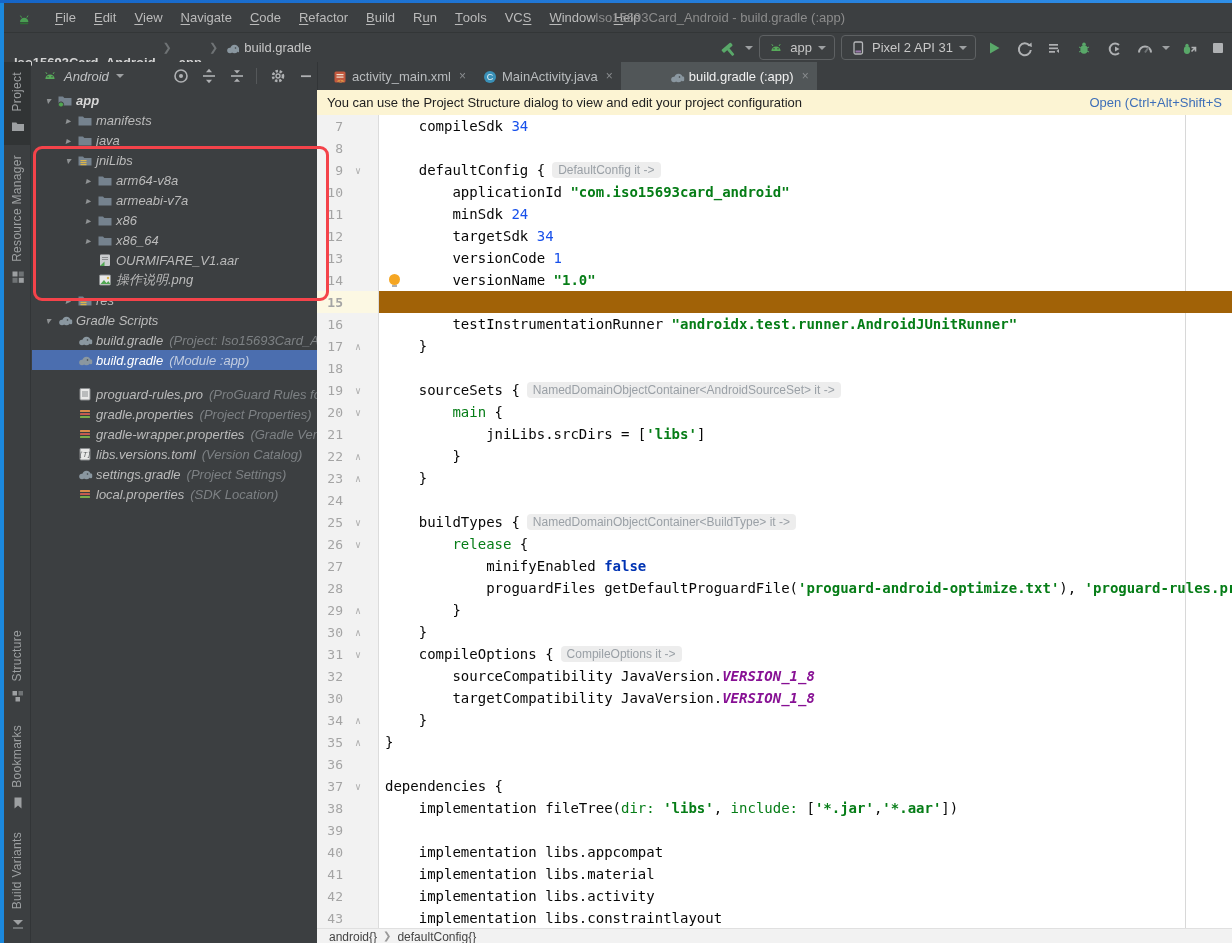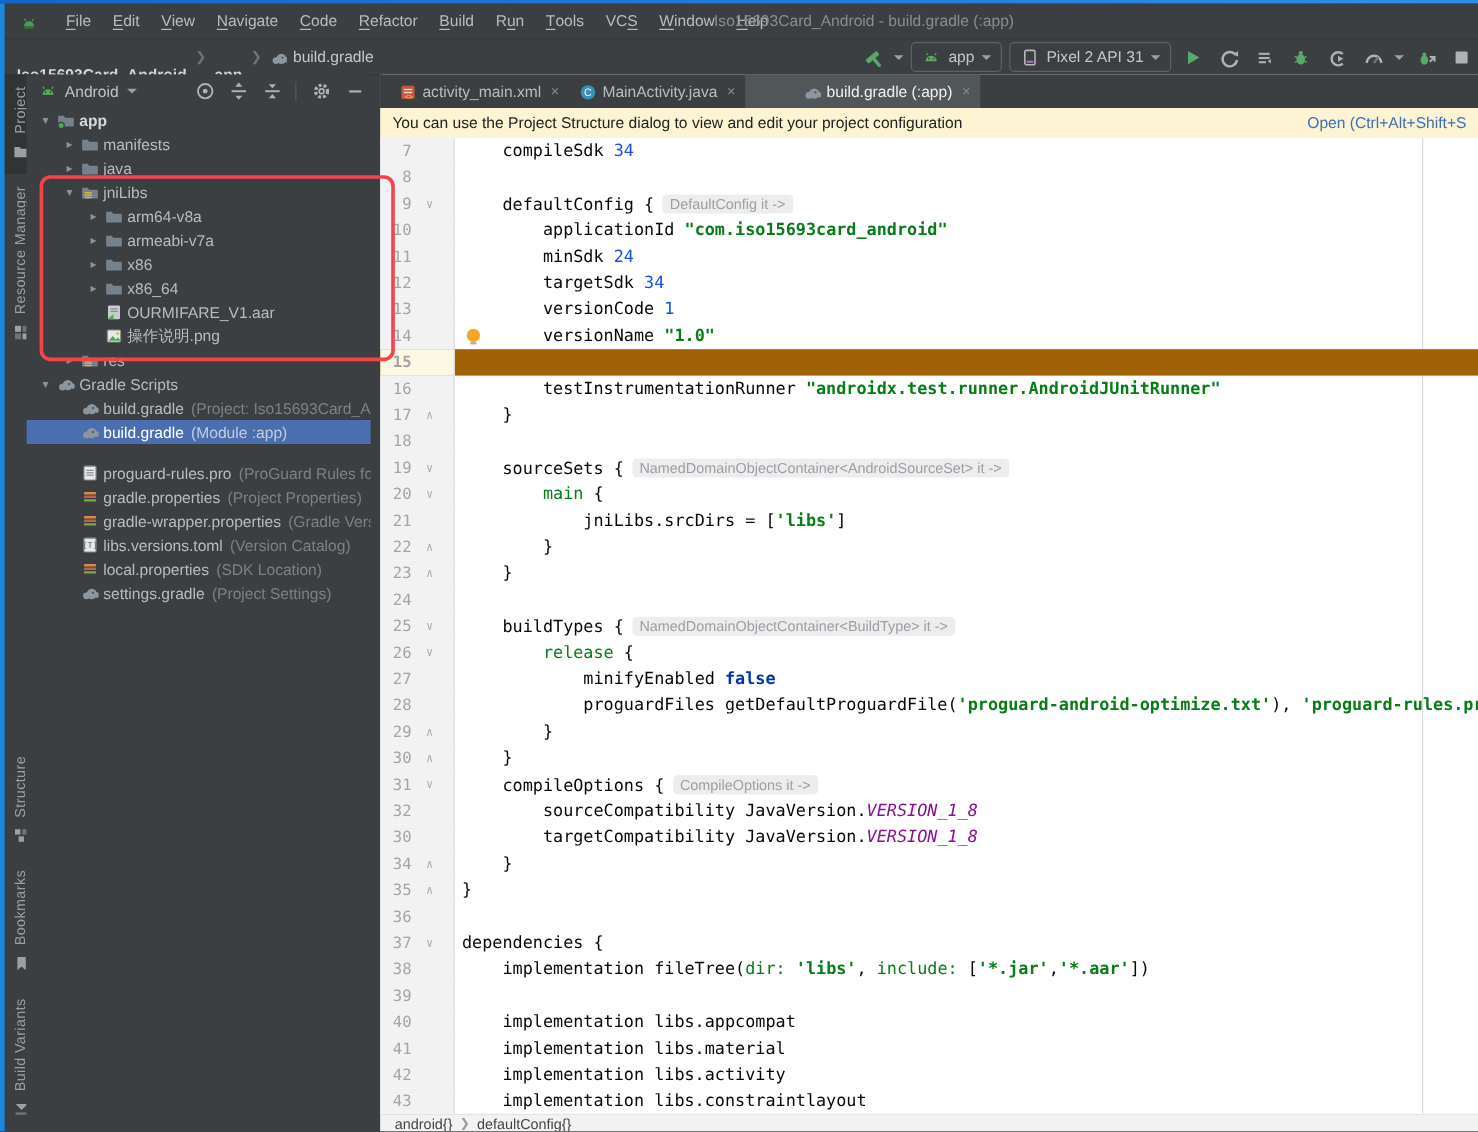--- a/index.html
+++ b/index.html
@@ -35,21 +35,21 @@
   
   .leftbar{position:absolute;left:4px;top:62px;width:26px;bottom:0;background:#3c3f41;border-right:1px solid #323537;
            display:flex;flex-direction:column;align-items:center;}
   .vtab{display:flex;flex-direction:column;align-items:center;padding:10px 0;color:#9da0a2;font-size:12px;cursor:default;width:100%;}
   .vtab.active{background:#313435;}
   .vtab .vtxt{writing-mode:vertical-rl;transform:rotate(180deg);letter-spacing:.3px;}
   .vtab .vico{margin-top:7px;}
   .lb-spacer{flex:1;}
 
   
-  .panel{position:absolute;left:22px;top:62px;width:287px;bottom:0;background:#3c3f41;overflow:hidden;}
+  .panel{position:absolute;left:32px;top:62px;width:287px;bottom:0;background:#3c3f41;overflow:hidden;font-style:italic;}
   .panel-head{height:28px;display:flex;align-items:center;padding:0 6px 0 10px;color:#bfc1c3;font-size:13px;border-bottom:1px solid #3c3f41;}
   .panel-head .ph-label{margin:0 7px 0 6px;}
   .ph-icons{margin-left:auto;display:flex;align-items:center;gap:12px;}
   .ph-sep{width:1px;height:16px;background:#55585a;}
   .tree{position:absolute;top:28px;left:0;right:0;}
   .trow{height:20px;display:flex;align-items:center;white-space:nowrap;color:#bbbbbb;font-size:13px;cursor:default;overflow:hidden;}
   .trow.selected{background:#4b6eaf;color:#ffffff;}
   .trow .arrow{width:16px;text-align:center;color:#8f9294;font-size:10px;flex:none;}
   .trow .ticon{width:18px;flex:none;display:flex;justify-content:center;}
   .trow .tlabel{margin-left:2px;}
@@ -77,21 +77,21 @@
   .gutter{width:61px;flex:none;height:100%;display:flex;align-items:center;background:#f2f2f2;border-right:1px solid #dcdcdc;}
   .code-row.caret .gutter{background:#fcf8e3;}
   .lnum{width:26px;text-align:right;color:#a4a4a4;font-size:13px;flex:none;}
   .fold{width:30px;text-align:center;color:#b0b0b0;font-size:10px;flex:none;}
   .ctext{padding-left:6px;color:#070707;}
   .tok-p{color:#070707;}
   .tok-n{color:#1750eb;}
   .tok-s{color:#067d17;font-weight:bold;}
   .tok-k{color:#0033b3;font-weight:bold;}
   .tok-g{color:#067d17;}
-  .tok-f{color:#871094;font-weight:normal;font-style:italic;}
+  .tok-f{color:#871094;font-weight:bold;font-style:italic;}
   .inlay{display:inline-block;background:#ededed;color:#9aa0a6;border-radius:4px;font-family:"Liberation Sans",sans-serif;
          font-size:12px;padding:1px 6px;margin-left:7px;vertical-align:1px;}
   .bulb{position:absolute;left:72px;top:5px;width:11px;height:11px;background:#f5a623;border-radius:50%;}
   .bulb:after{content:"";position:absolute;left:3px;top:11px;width:5px;height:2px;background:#b0ب0b0;background:#b0b0b0;}
   .ed-crumbs{height:13px;background:#f2f2f2;border-top:1px solid #e0e0e0;display:flex;align-items:flex-start;
              padding:1px 0 0 12px;font-size:12px;color:#444;flex:none;overflow:hidden;gap:6px;}
   .ed-crumb-sep{color:#999;font-size:10px;}
 
   svg{display:block;}
 </style>
@@ -559,43 +559,43 @@
             </span>
           </span>
           <span class="tlabel">libs.versions.toml</span>
           <span class="tdesc">(Version Catalog)</span>
         </div>
         <div class="trow" style="padding-left: 28px;">
           <span class="arrow"></span>
           <span class="ticon">
             <span class="icon16">
               <svg width="16" height="16">
-                <rect x="3" y="4" width="10" height="2" rx="0.5" fill="#d98c4a"></rect>
-                <rect x="3" y="7" width="10" height="2" rx="0.5" fill="#c45b4f"></rect>
-                <rect x="3" y="10" width="10" height="2" rx="0.5" fill="#7aab4a"></rect>
-              </svg>
-            </span>
-          </span>
-          <span class="tlabel">local.properties</span>
-          <span class="tdesc">(SDK Location)</span>
-        </div>
-        <div class="trow" style="padding-left: 28px;">
-          <span class="arrow"></span>
-          <span class="ticon">
-            <span class="icon16">
-              <svg width="16" height="16">
                 <circle cx="9.5" cy="9" r="4.3" fill="#8a97a0"></circle>
                 <circle cx="5" cy="10.5" r="2.8" fill="#8a97a0"></circle>
                 <rect x="12.6" y="7.6" width="2.6" height="4.6" rx="1.2" fill="#8a97a0"></rect>
                 <circle cx="10.5" cy="8" r="0.8" fill="#3c3f41"></circle>
               </svg>
             </span>
           </span>
           <span class="tlabel">settings.gradle</span>
           <span class="tdesc">(Project Settings)</span>
+        </div>
+        <div class="trow" style="padding-left: 28px;">
+          <span class="arrow"></span>
+          <span class="ticon">
+            <span class="icon16">
+              <svg width="16" height="16">
+                <rect x="3" y="4" width="10" height="2" rx="0.5" fill="#d98c4a"></rect>
+                <rect x="3" y="7" width="10" height="2" rx="0.5" fill="#c45b4f"></rect>
+                <rect x="3" y="10" width="10" height="2" rx="0.5" fill="#7aab4a"></rect>
+              </svg>
+            </span>
+          </span>
+          <span class="tlabel">local.properties</span>
+          <span class="tdesc">(SDK Location)</span>
         </div>
       </div>
   </div>
 
   <div class="red-box"></div>
 
   <div class="editor">
     <div class="tabbar" id="tabbar">
         <div class="tab">
           <span class="icon14">

